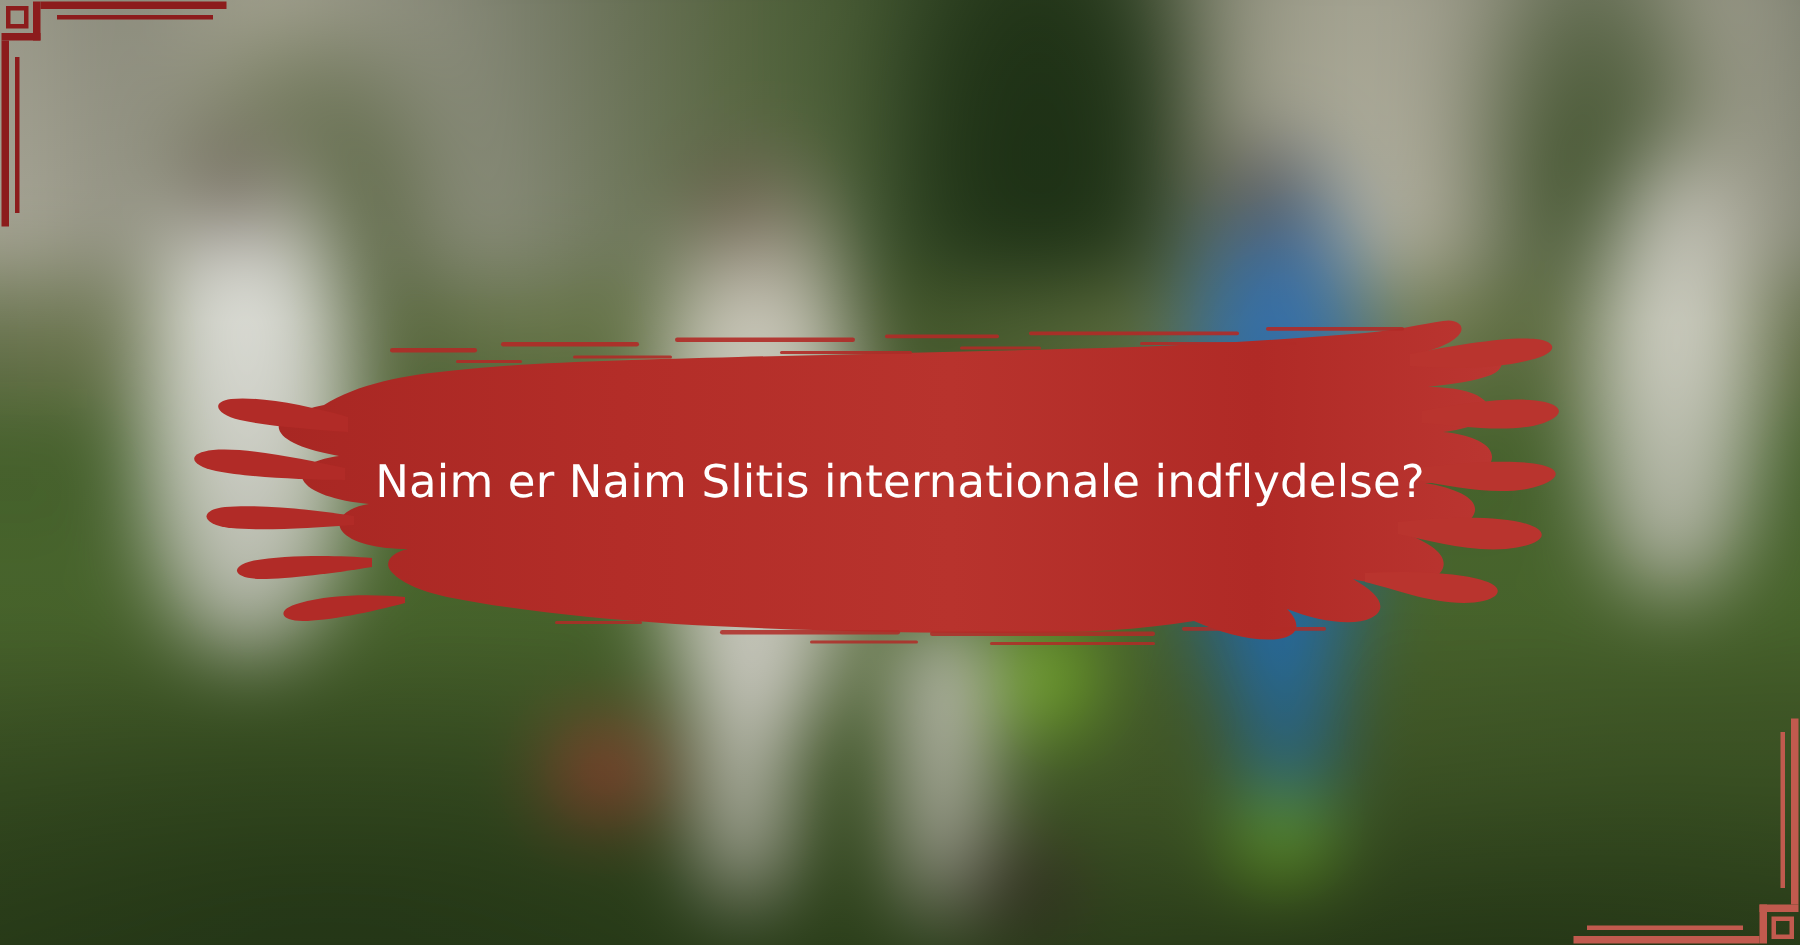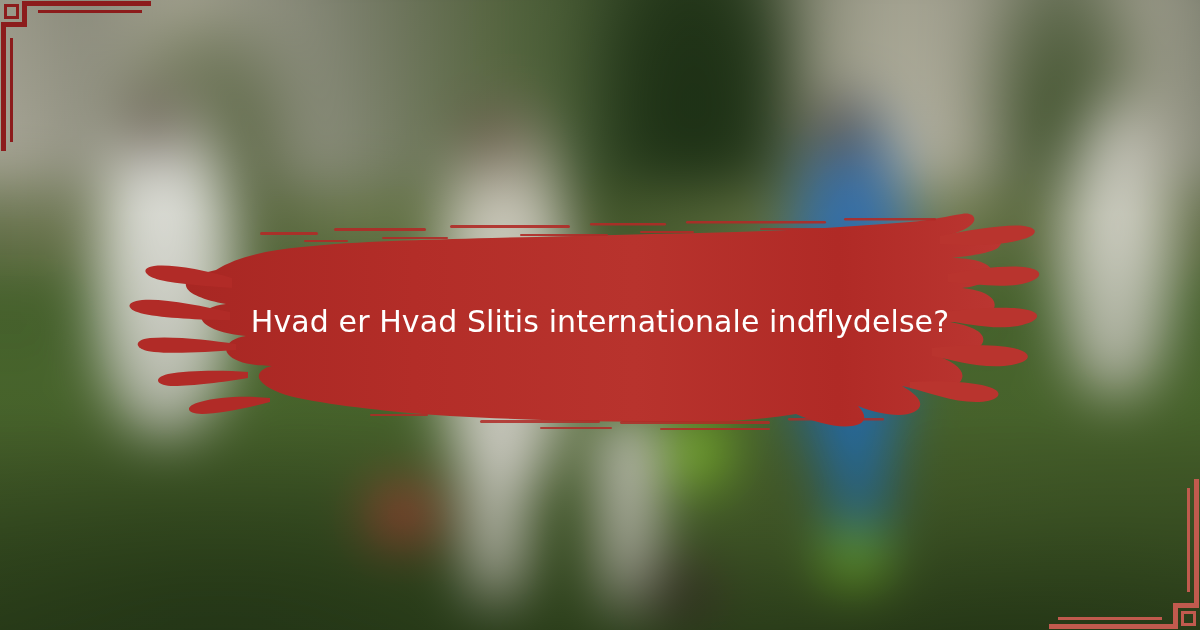--- a/index.html
+++ b/index.html
@@ -295,21 +295,21 @@
         <rect x="360" y="228" width="120" height="3" rx="1.5"></rect>
         <rect x="500" y="229" width="150" height="3" rx="1.5"></rect>
         <rect x="668" y="226" width="96" height="2.5" rx="1.2"></rect>
         <rect x="420" y="235" width="72" height="2" rx="1"></rect>
         <rect x="540" y="236" width="110" height="2" rx="1"></rect>
         <rect x="250" y="222" width="58" height="2" rx="1"></rect>
       </g>
     </svg>
   </div>
 
-  <div id="headline">Hvad er Hvad Slitis internationale indflydelse?</div>
+  <div id="headline">Naim er Naim Slitis internationale indflydelse?</div>
 
   <div class="orn" id="orn-tl">
     <div class="sq"></div>
     <div class="orn-bar corner-join"></div>
     <div class="orn-bar corner-join2"></div>
     <div class="orn-bar h-thick"></div>
     <div class="orn-bar h-thin"></div>
     <div class="orn-bar v-thick"></div>
     <div class="orn-bar v-thin"></div>
   </div>

